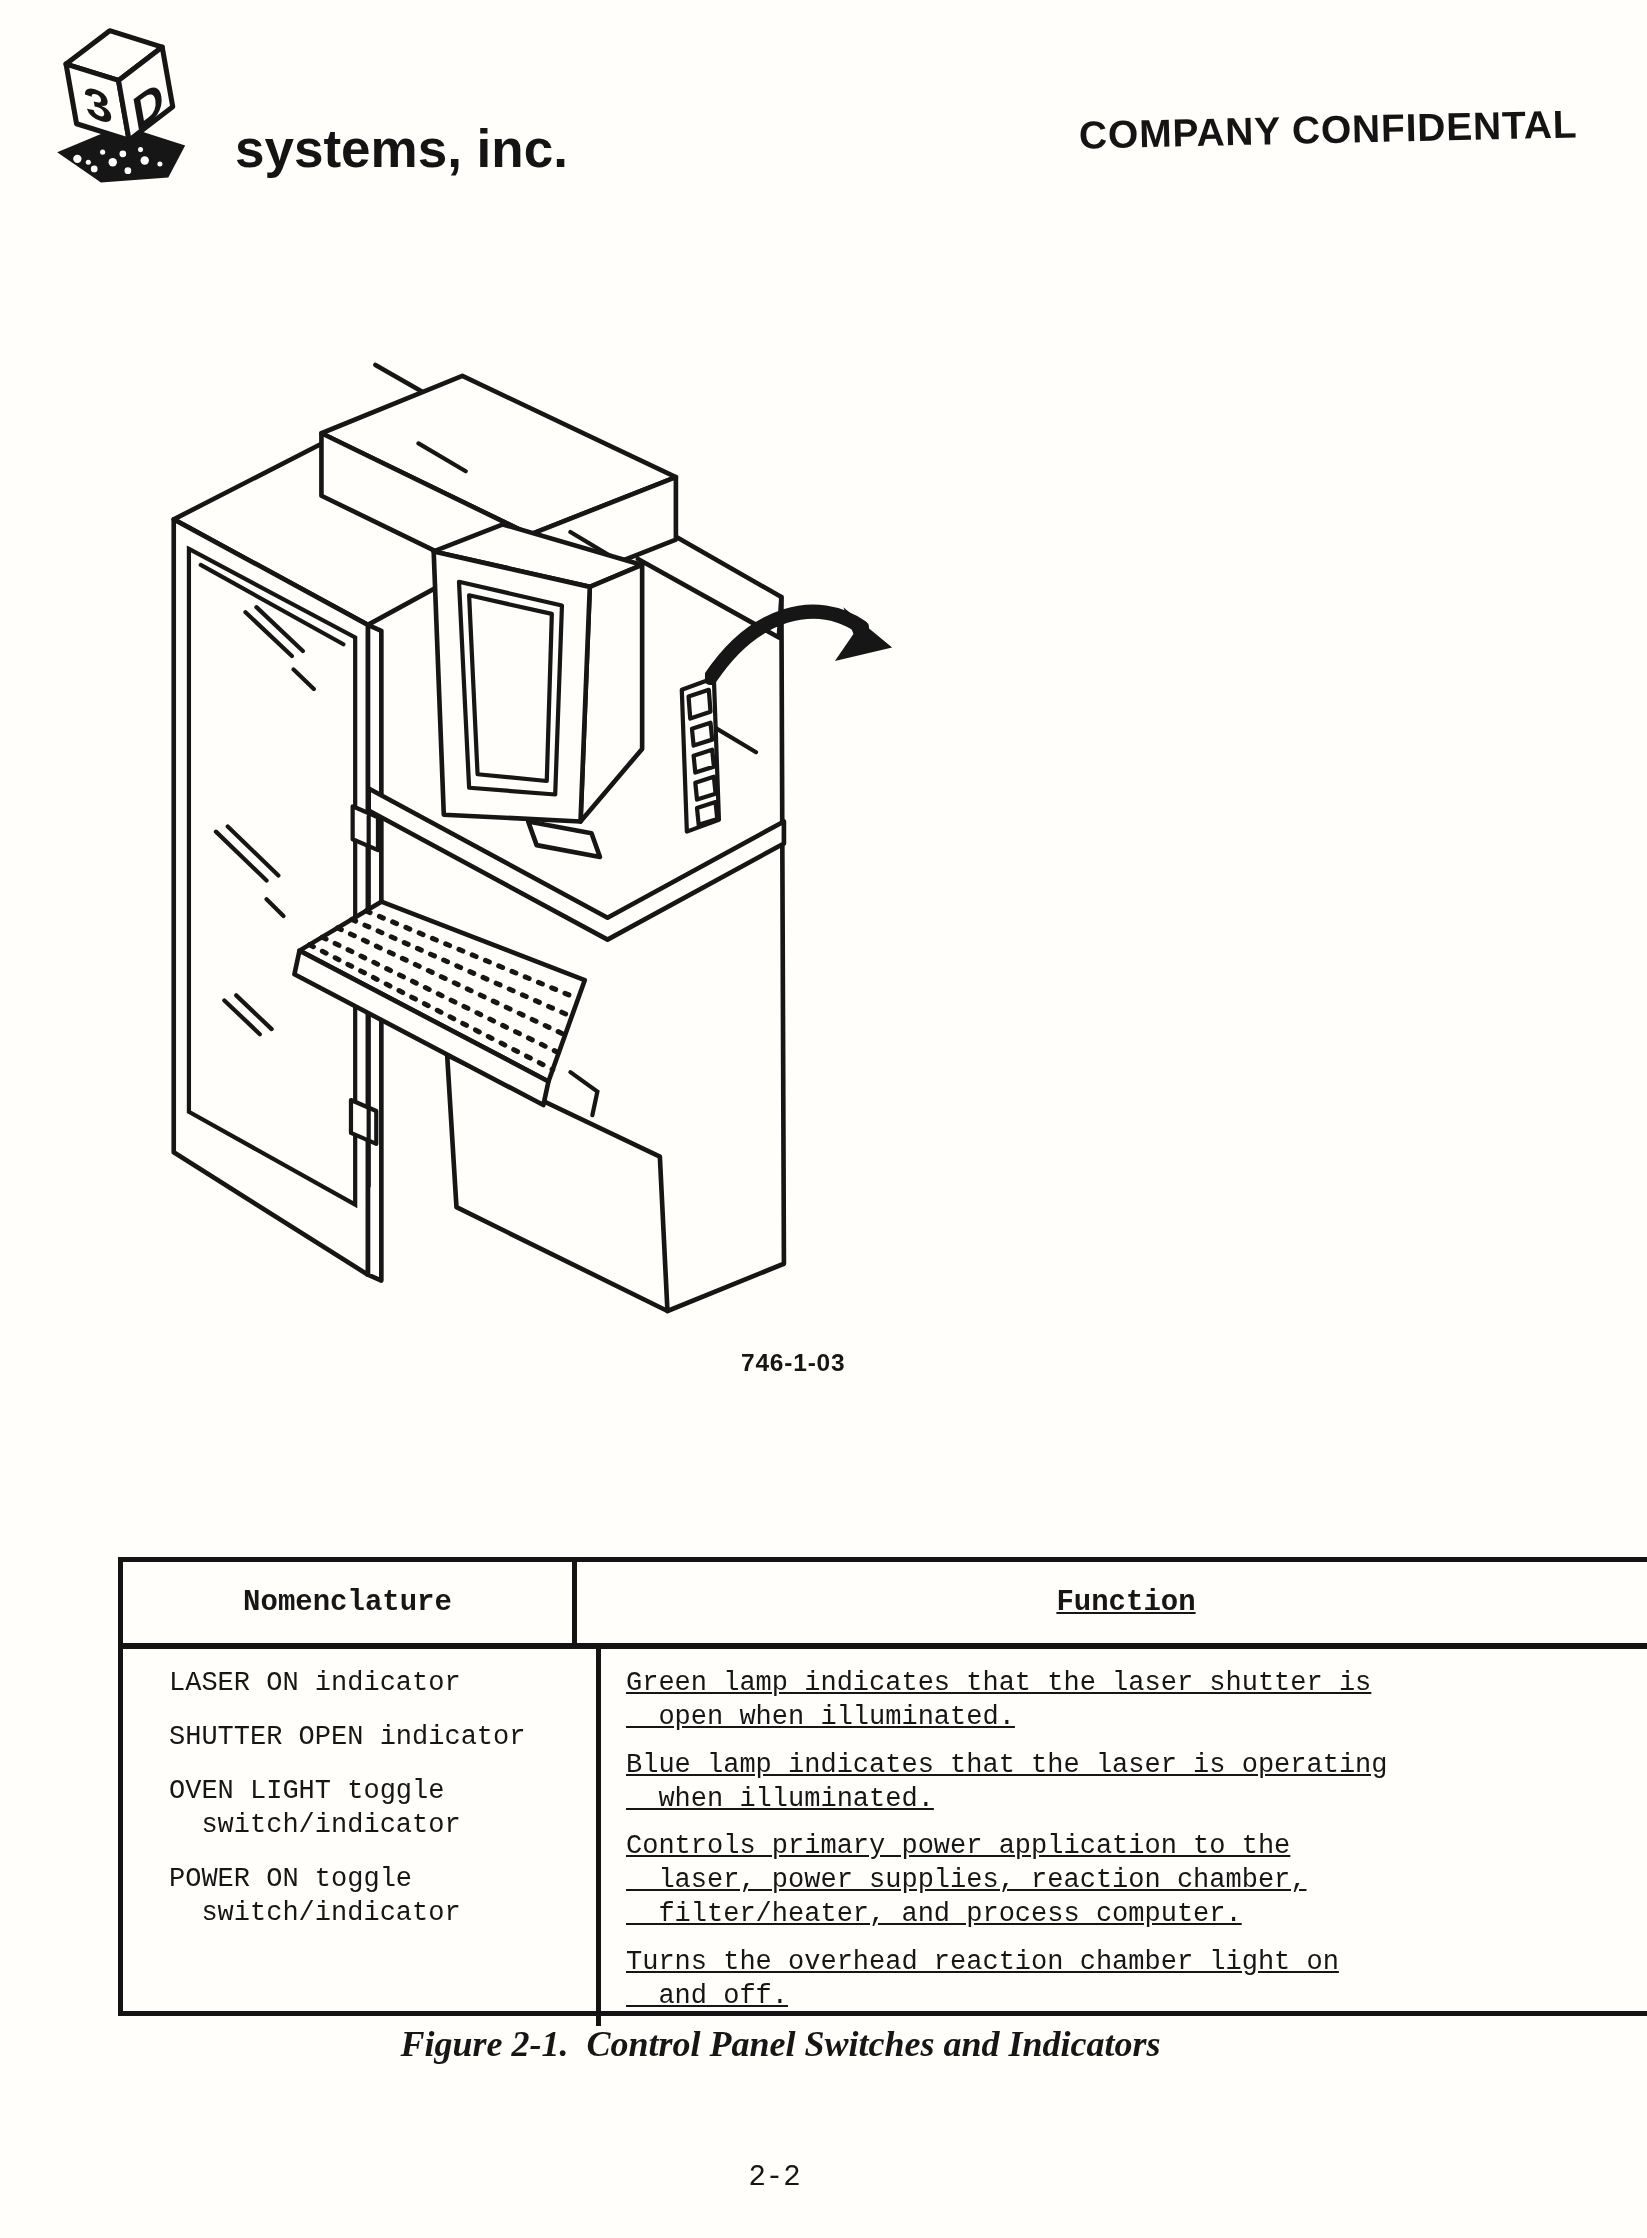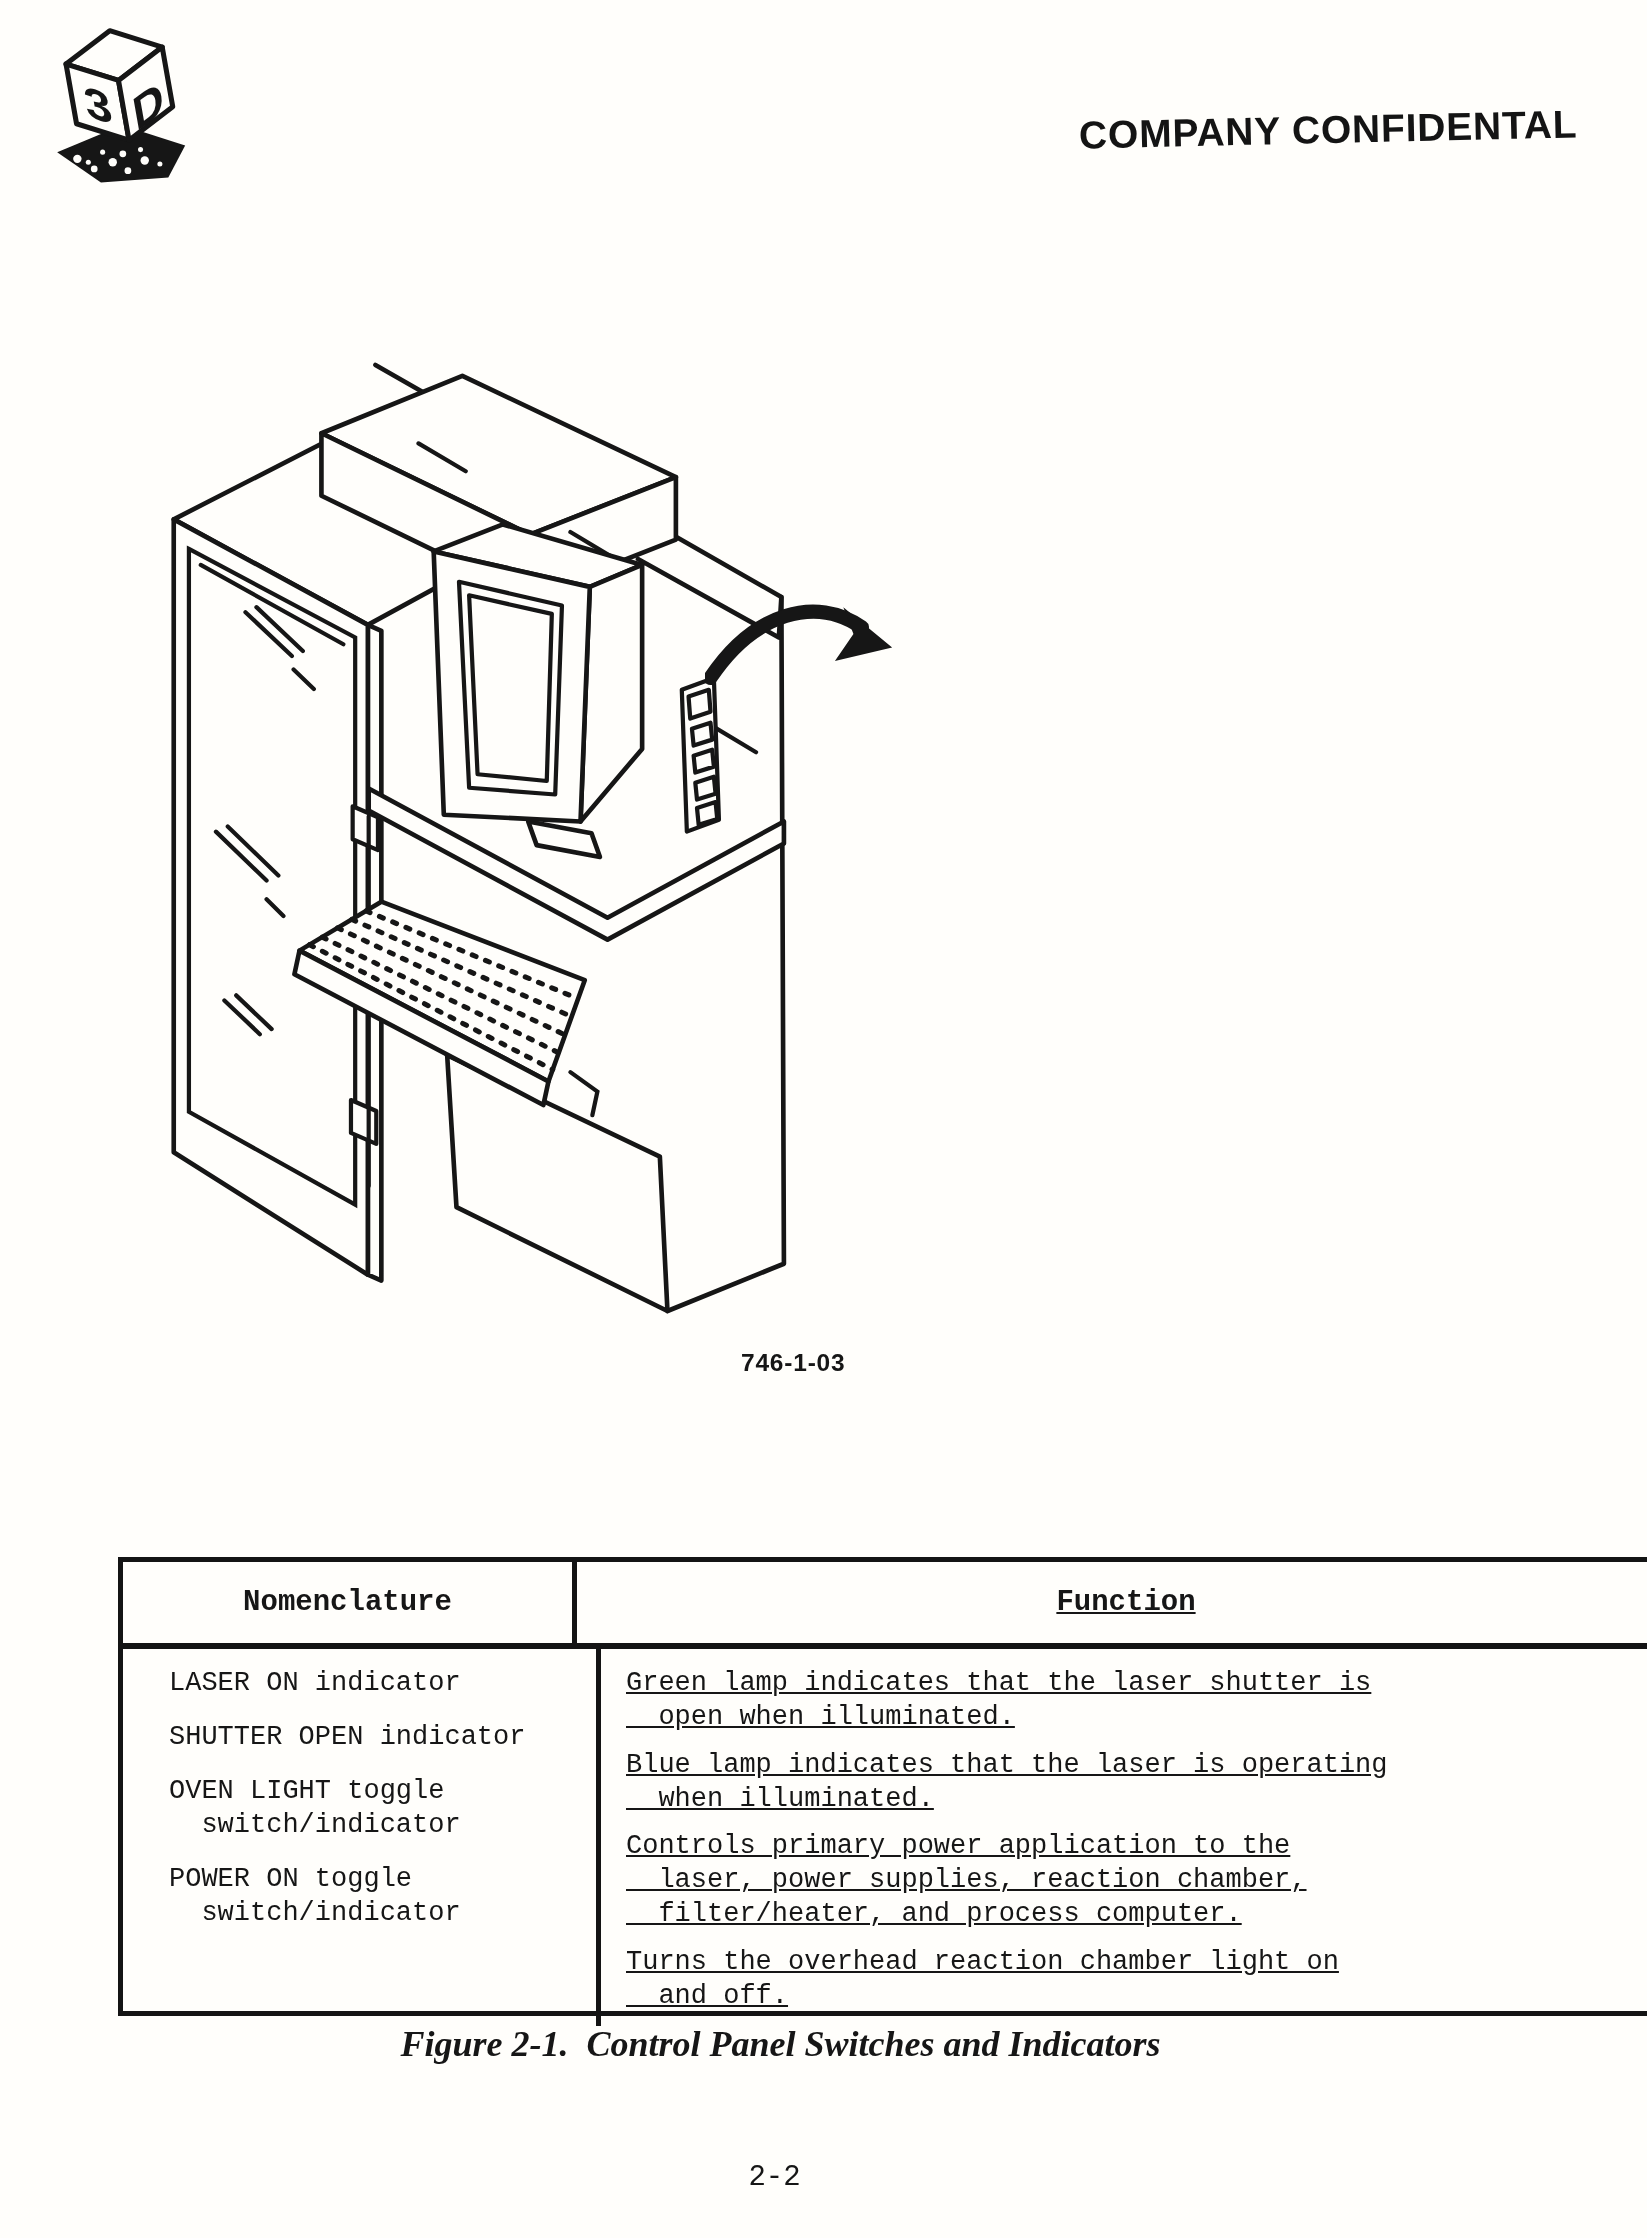--- a/index.html
+++ b/index.html
@@ -70,20 +70,21 @@
     <g transform="rotate(-10 85 80)" stroke="#161616" stroke-width="6" fill="#fffefb" stroke-linejoin="round">
       <path d="M92,14 L150,44 L92,74 L34,44 Z"></path>
       <path d="M34,44 L92,74 L92,146 L34,116 Z"></path>
       <path d="M92,74 L150,44 L150,116 L92,146 Z"></path>
     </g>
     <g transform="rotate(-10 85 80)" fill="#161616" font-family="Liberation Sans, sans-serif" font-weight="bold" font-size="54">
       <text transform="translate(48,84) skewY(26)" x="0" y="26">3</text>
       <text transform="translate(102,112) skewY(-26)" x="0" y="26">D</text>
     </g>
   </svg>
+  <div class="abs brand">systems, inc.</div>
   <div class="abs confidential">COMPANY CONFIDENTAL</div>
 
   <svg class="abs" style="left:165px;top:359px;" width="642" height="979" viewBox="0 0 760 1160">
 
     <path d="M249,7 L730,282 L733,1072 L595,1128 L460,1040 L460,210 Z" fill="#fffefb" stroke="none"></path>
 
     <g stroke="#161616" stroke-width="5.5" fill="none" stroke-linecap="round" stroke-linejoin="round">
       <path d="M249,7 L730,282 L733,1072 L595,1128"></path>
       <path d="M560,237 L727,330 L730,282"></path>
     </g>

